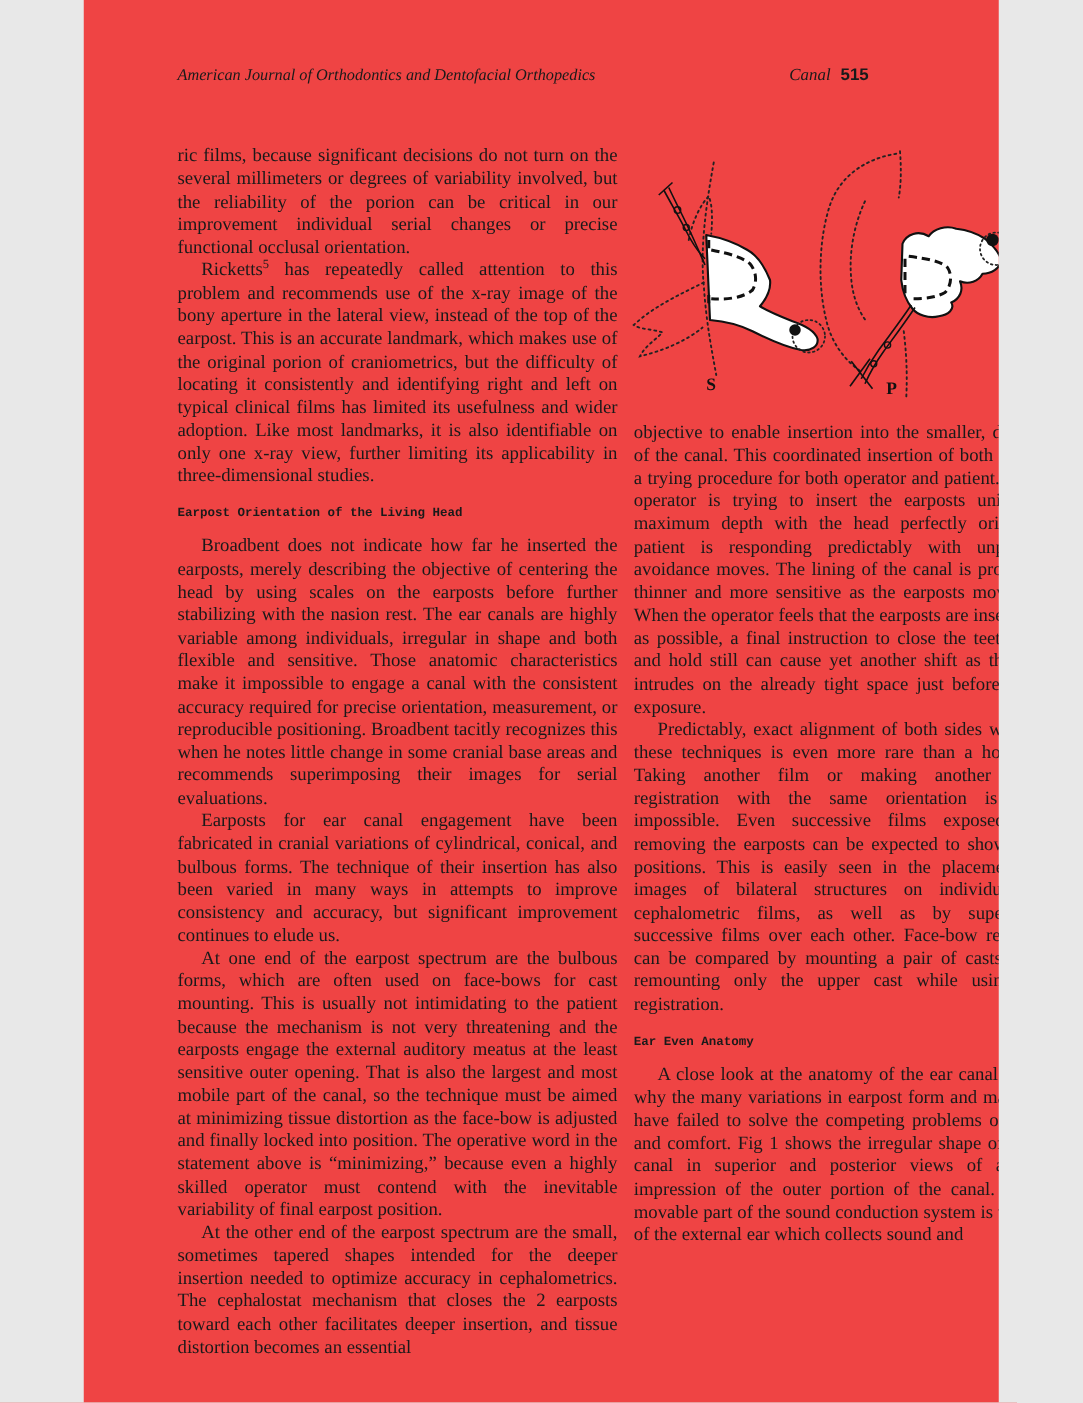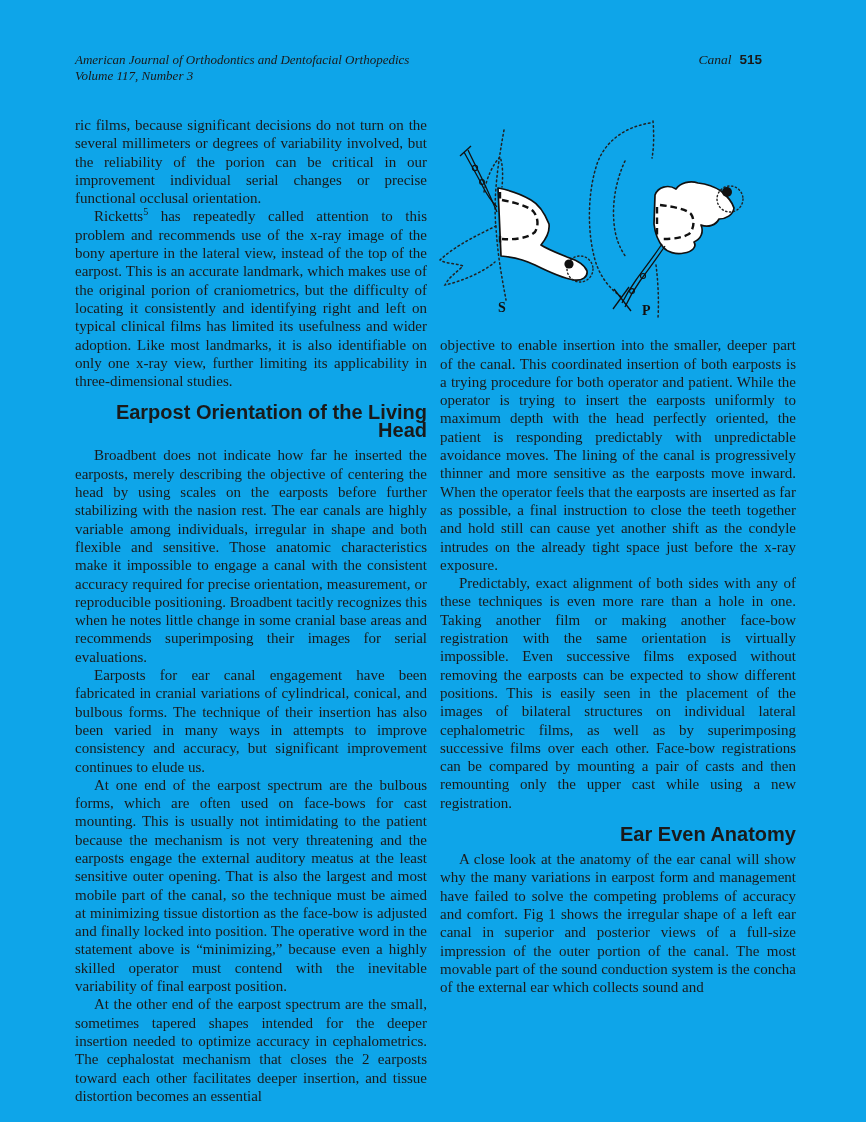--- a/index.html
+++ b/index.html
@@ -1,19 +1,19 @@
 <!DOCTYPE html>
 <html><head>
 <meta charset="utf-8">
 <style>
   html,body{margin:0;padding:0;background:#e8e8e8;}
   .page{
     position:relative;
-    width:866px;height:1122px;
-    background:#0ea5e9;
+    width:732px;height:1122px;
+    background:#ef4444;
     font-family:"Liberation Serif", serif;
     color:#1a1a1a;
     overflow:hidden;
     margin:0 auto;
   }
   
   .runhead{
     position:absolute;top:52px;left:75px;right:104px;
     display:flex;justify-content:space-between;align-items:flex-start;
   }
@@ -21,24 +21,24 @@
   .runhead-right{font-size:13.5px;white-space:nowrap;}
   .runhead-right .author{font-style:italic;}
   .runhead-right .pageno{font-family:"Liberation Sans",sans-serif;font-weight:bold;font-style:normal;margin-left:8px;}
   
   .col{position:absolute;text-align:justify;font-size:15px;line-height:18.3px;}
   .col p{margin:0;text-indent:19px;}
   .col p.noindent{text-indent:0;}
   .col-left{left:75px;top:116px;width:352px;}
   .col-right{left:440px;top:108px;width:356px;}
   h3.subhead{
-    font-family:Liberation Sans, sans-serif;
-    font-size:20px;line-height:18px;
+    font-family:Liberation Mono, monospace;
+    font-size:10px;line-height:18px;
     margin:13px 0 7px 0;
-    text-align:right;
+    text-align:left;
   }
   sup{font-size:10px;line-height:0;}
   
   .figure-wrap{width:360px;margin:0 0 6px -4px;}
   .fig-caption{
     font-family:"Liberation Sans",sans-serif;
     font-size:13.6px;line-height:18.5px;
     text-align:justify;
     margin:2px 0 26px 0;
   }
@@ -53,21 +53,20 @@
   svg text{font-family:"Liberation Serif",serif;font-size:14px;font-weight:bold;fill:#111;}
 </style>
 </head>
 <body>
 
 <div class="page">
 
   <div class="runhead">
     <div class="runhead-left">
       <div>American Journal of Orthodontics and Dentofacial Orthopedics</div>
-      <div>Volume 117, Number 3</div>
     </div>
     <div class="runhead-right">
       <span class="author">Canal</span><span class="pageno">515</span>
     </div>
   </div>
 
   <div class="col col-left">
     <p class="noindent">ric films, because significant decisions do not turn on the several millimeters or degrees of variability involved, but the reliability of the porion can be critical in our improvement individual serial changes or precise functional occlusal orientation.</p>
     <p><span>Ricketts</span><sup>5</sup><span> has repeatedly called attention to this problem and recommends use of the x-ray image of the bony aperture in the lateral view, instead of the top of the earpost. This is an accurate landmark, which makes use of the original porion of craniometrics, but the difficulty of locating it consistently and identifying right and left on typical clinical films has limited its usefulness and wider adoption. Like most landmarks, it is also identifiable on only one x-ray view, further limiting its applicability in three-dimensional studies.</span></p>
     <h3 class="subhead">Earpost Orientation of the Living Head</h3>

